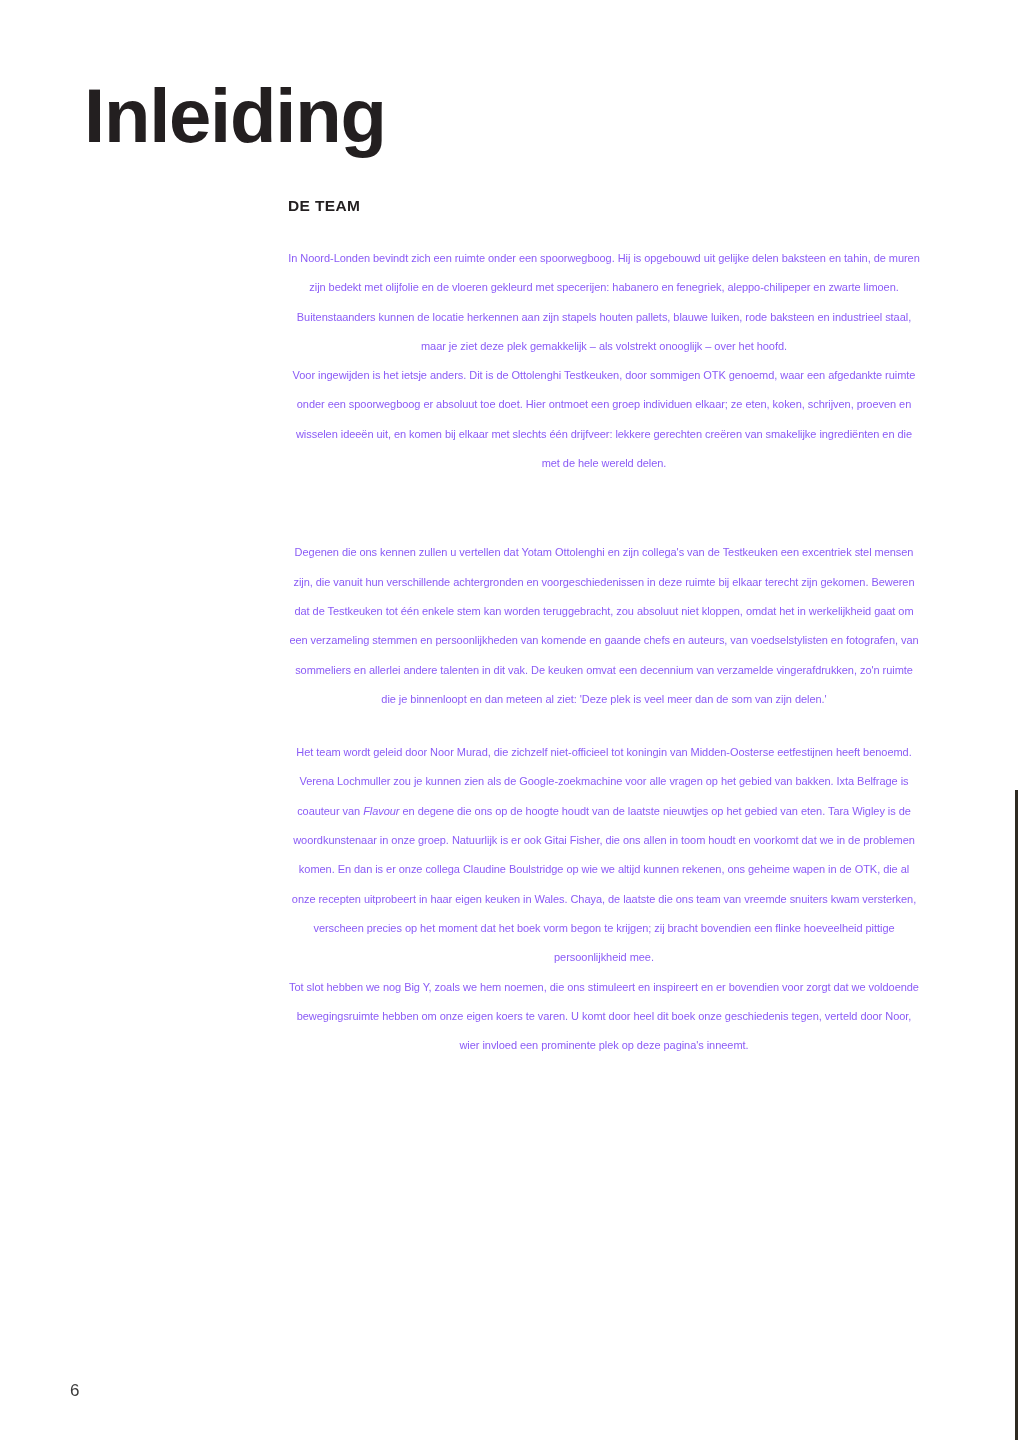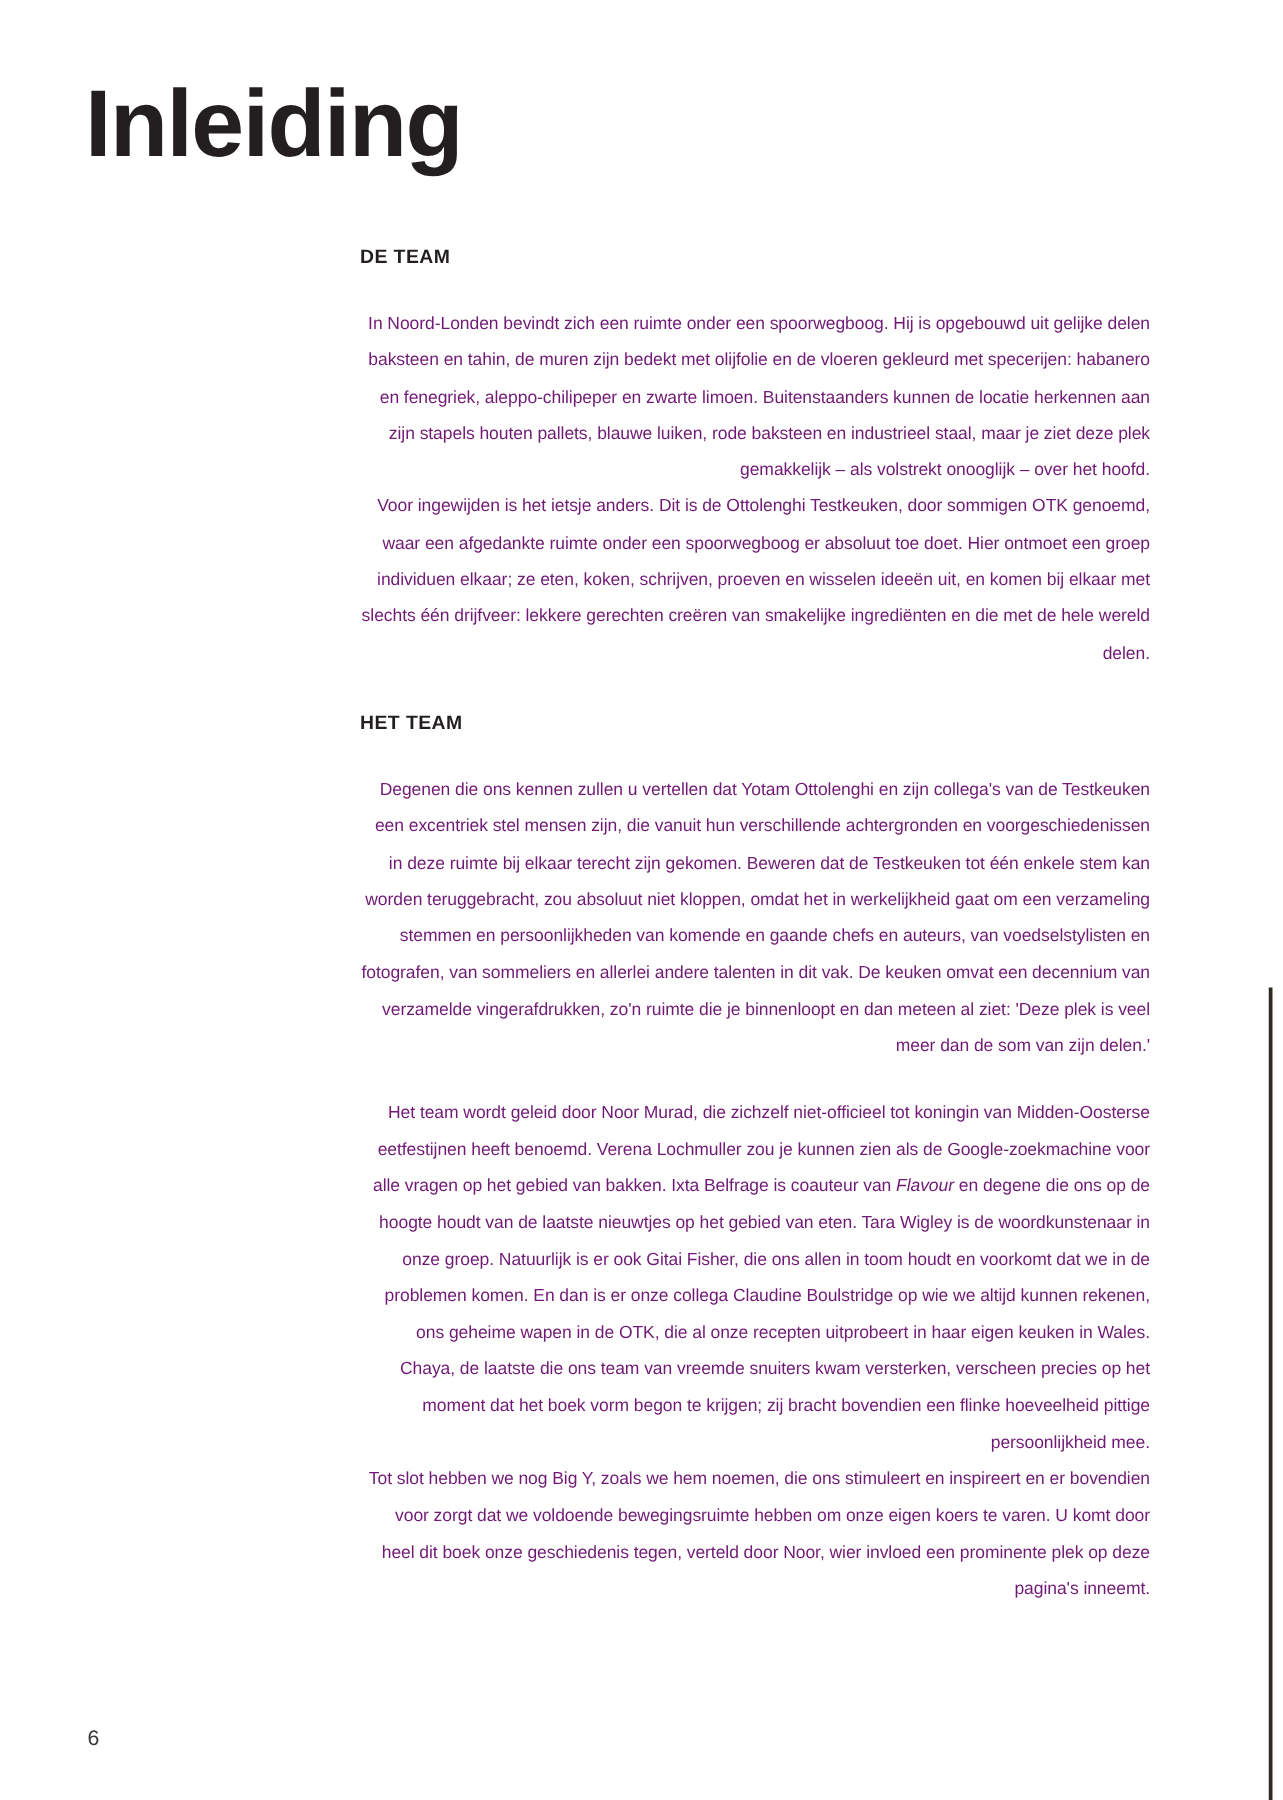--- a/index.html
+++ b/index.html
@@ -24,21 +24,21 @@
   
   .chapter-title {
     position: absolute;
     left: 68px;
     top: 58px;
     font-size: 76px;
     line-height: 84px;
     font-weight: 700;
     letter-spacing: -1.2px;
     color: #231f20;
-    margin: 0;
+    margin: 16px;
     white-space: nowrap;
   }
 
   
   .column {
     position: absolute;
     left: 288px;
     top: 196px;
     width: 632px;
   }
@@ -46,26 +46,26 @@
   .section-heading {
     font-size: 15.5px;
     line-height: 20px;
     font-weight: 700;
     letter-spacing: 0.35px;
     color: #231f20;
     margin: 0;
   }
 
   .body-text {
-    font-size: 14px;
+    font-size: 11px;
     line-height: 29.3px;
     font-weight: 400;
-    color: #701a75;
+    color: #8b5cf6;
     margin: 0;
-    text-align: right;
+    text-align: center;
     letter-spacing: -0.05px;
     -webkit-font-smoothing: antialiased;
   }
 
   .body-text em {
     font-style: italic;
   }
 
   
   .gap-heading-to-body { height: 28px; }
@@ -102,21 +102,20 @@
 
   <div class="column">
 
     <h2 class="section-heading">DE TEAM</h2>
     <div class="gap-heading-to-body"></div>
     <p class="body-text">In Noord-Londen bevindt zich een ruimte onder een spoorwegboog. Hij is opgebouwd uit gelijke delen baksteen en tahin, de muren zijn bedekt met olijfolie en de vloeren gekleurd met specerijen: habanero en fenegriek, aleppo-chilipeper en zwarte limoen. Buitenstaanders kunnen de locatie herkennen aan zijn stapels houten pallets, blauwe luiken, rode baksteen en industrieel staal, maar je ziet deze plek gemakkelijk – als volstrekt onooglijk – over het hoofd.</p>
     <p class="body-text">Voor ingewijden is het ietsje anders. Dit is de Ottolenghi Testkeuken, door sommigen OTK genoemd, waar een afgedankte ruimte onder een spoorwegboog er absoluut toe doet. Hier ontmoet een groep individuen elkaar; ze eten, koken, schrijven, proeven en wisselen ideeën uit, en komen bij elkaar met slechts één drijfveer: lekkere gerechten creëren van smakelijke ingrediënten en die met de hele wereld delen.</p>
 
     <div class="gap-body-to-heading"></div>
 
-    <h2 class="section-heading">HET TEAM</h2>
     <div class="gap-heading-to-body"></div>
     <p class="body-text">Degenen die ons kennen zullen u vertellen dat Yotam Ottolenghi en zijn collega's van de Testkeuken een excentriek stel mensen zijn, die vanuit hun verschillende achtergronden en voorgeschiedenissen in deze ruimte bij elkaar terecht zijn gekomen. Beweren dat de Testkeuken tot één enkele stem kan worden teruggebracht, zou absoluut niet kloppen, omdat het in werkelijkheid gaat om een verzameling stemmen en persoonlijkheden van komende en gaande chefs en auteurs, van voedselstylisten en fotografen, van sommeliers en allerlei andere talenten in dit vak. De keuken omvat een decennium van verzamelde vingerafdrukken, zo'n ruimte die je binnenloopt en dan meteen al ziet: 'Deze plek is veel meer dan de som van zijn delen.'</p>
     <div class="gap-para"></div>
     <p class="body-text">Het team wordt geleid door Noor Murad, die zichzelf niet-officieel tot koningin van Midden-Oosterse eetfestijnen heeft benoemd. Verena Lochmuller zou je kunnen zien als de Google-zoekmachine voor alle vragen op het gebied van bakken. Ixta Belfrage is coauteur van <em>Flavour</em> en degene die ons op de hoogte houdt van de laatste nieuwtjes op het gebied van eten. Tara Wigley is de woordkunstenaar in onze groep. Natuurlijk is er ook Gitai Fisher, die ons allen in toom houdt en voorkomt dat we in de problemen komen. En dan is er onze collega Claudine Boulstridge op wie we altijd kunnen rekenen, ons geheime wapen in de OTK, die al onze recepten uitprobeert in haar eigen keuken in Wales. Chaya, de laatste die ons team van vreemde snuiters kwam versterken, verscheen precies op het moment dat het boek vorm begon te krijgen; zij bracht bovendien een flinke hoeveelheid pittige persoonlijkheid mee.</p>
     <p class="body-text">Tot slot hebben we nog Big Y, zoals we hem noemen, die ons stimuleert en inspireert en er bovendien voor zorgt dat we voldoende bewegingsruimte hebben om onze eigen koers te varen. U komt door heel dit boek onze geschiedenis tegen, verteld door Noor, wier invloed een prominente plek op deze pagina's inneemt.</p>
 
   </div>
 
   <div class="edge-rule"></div>
 

